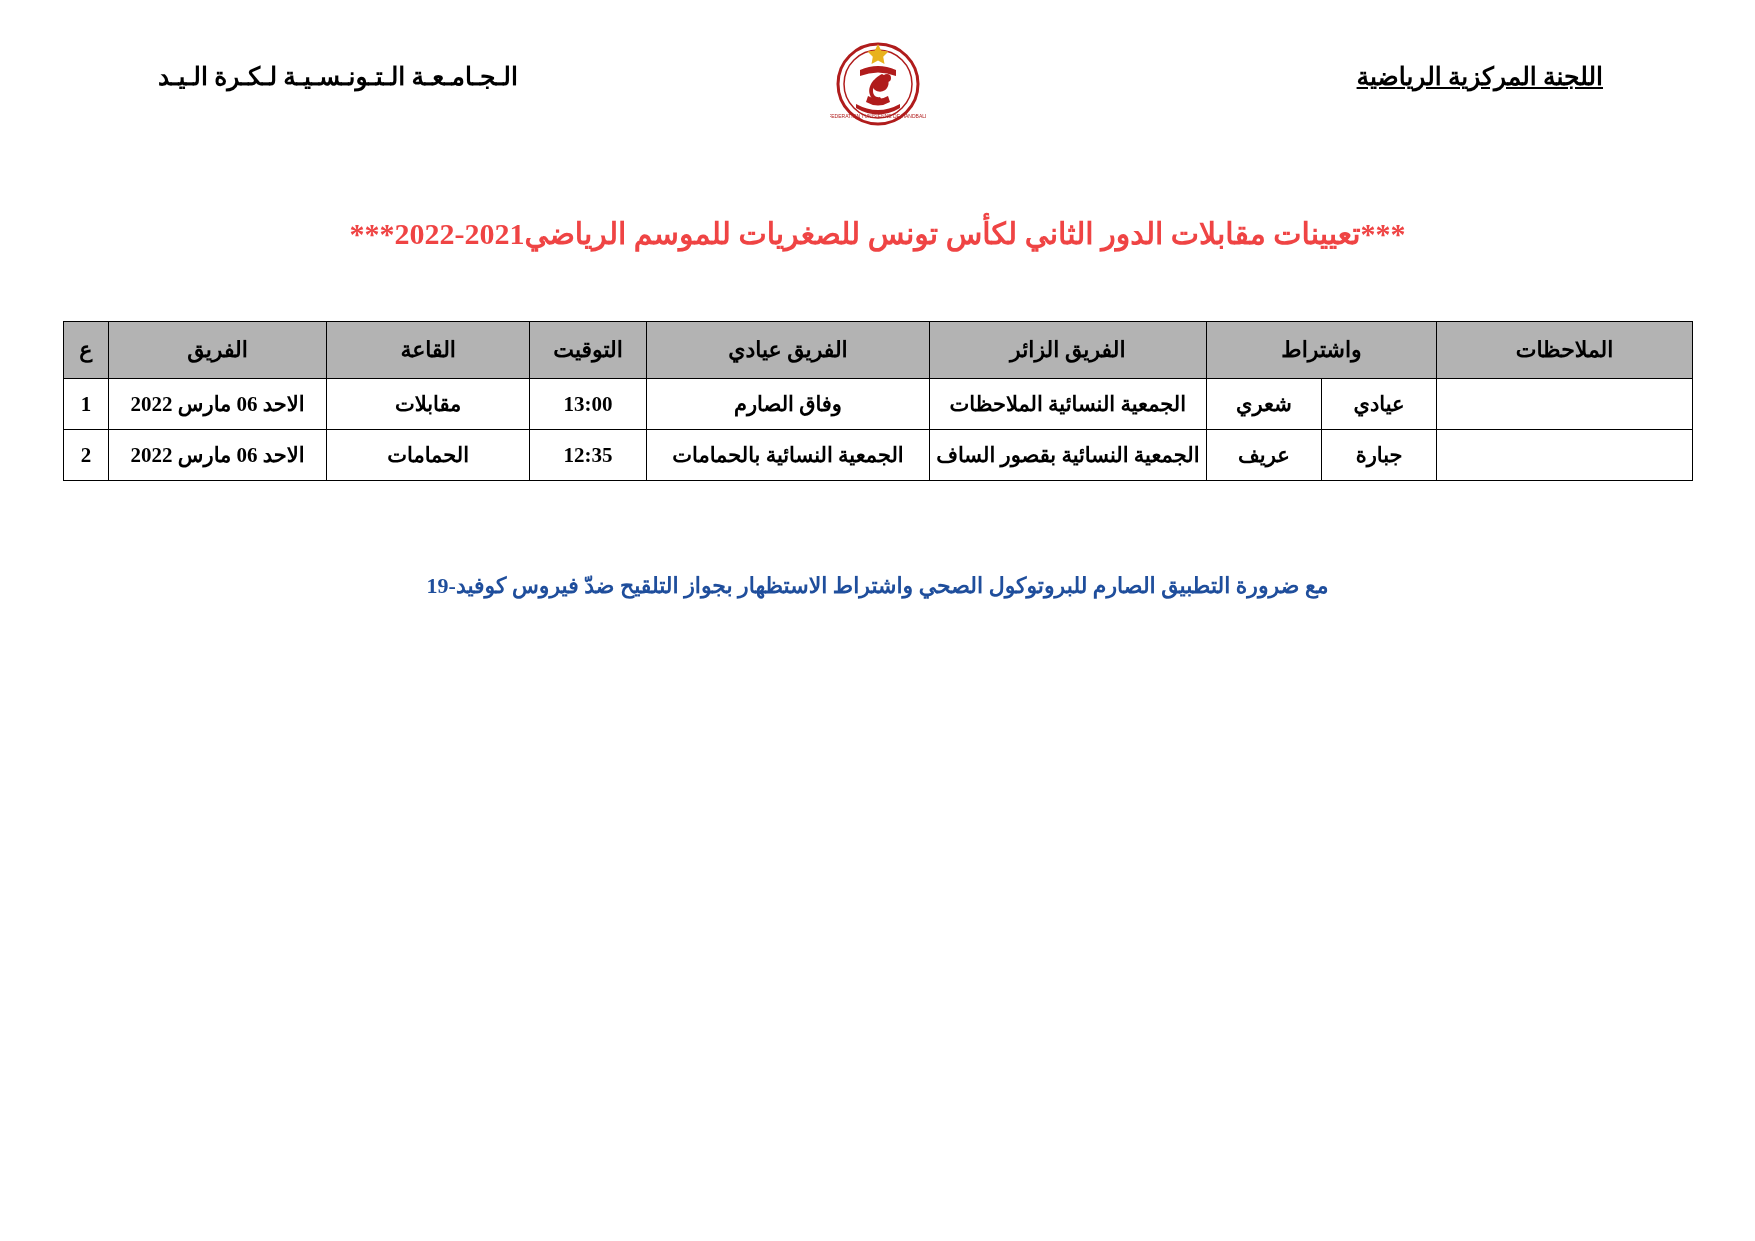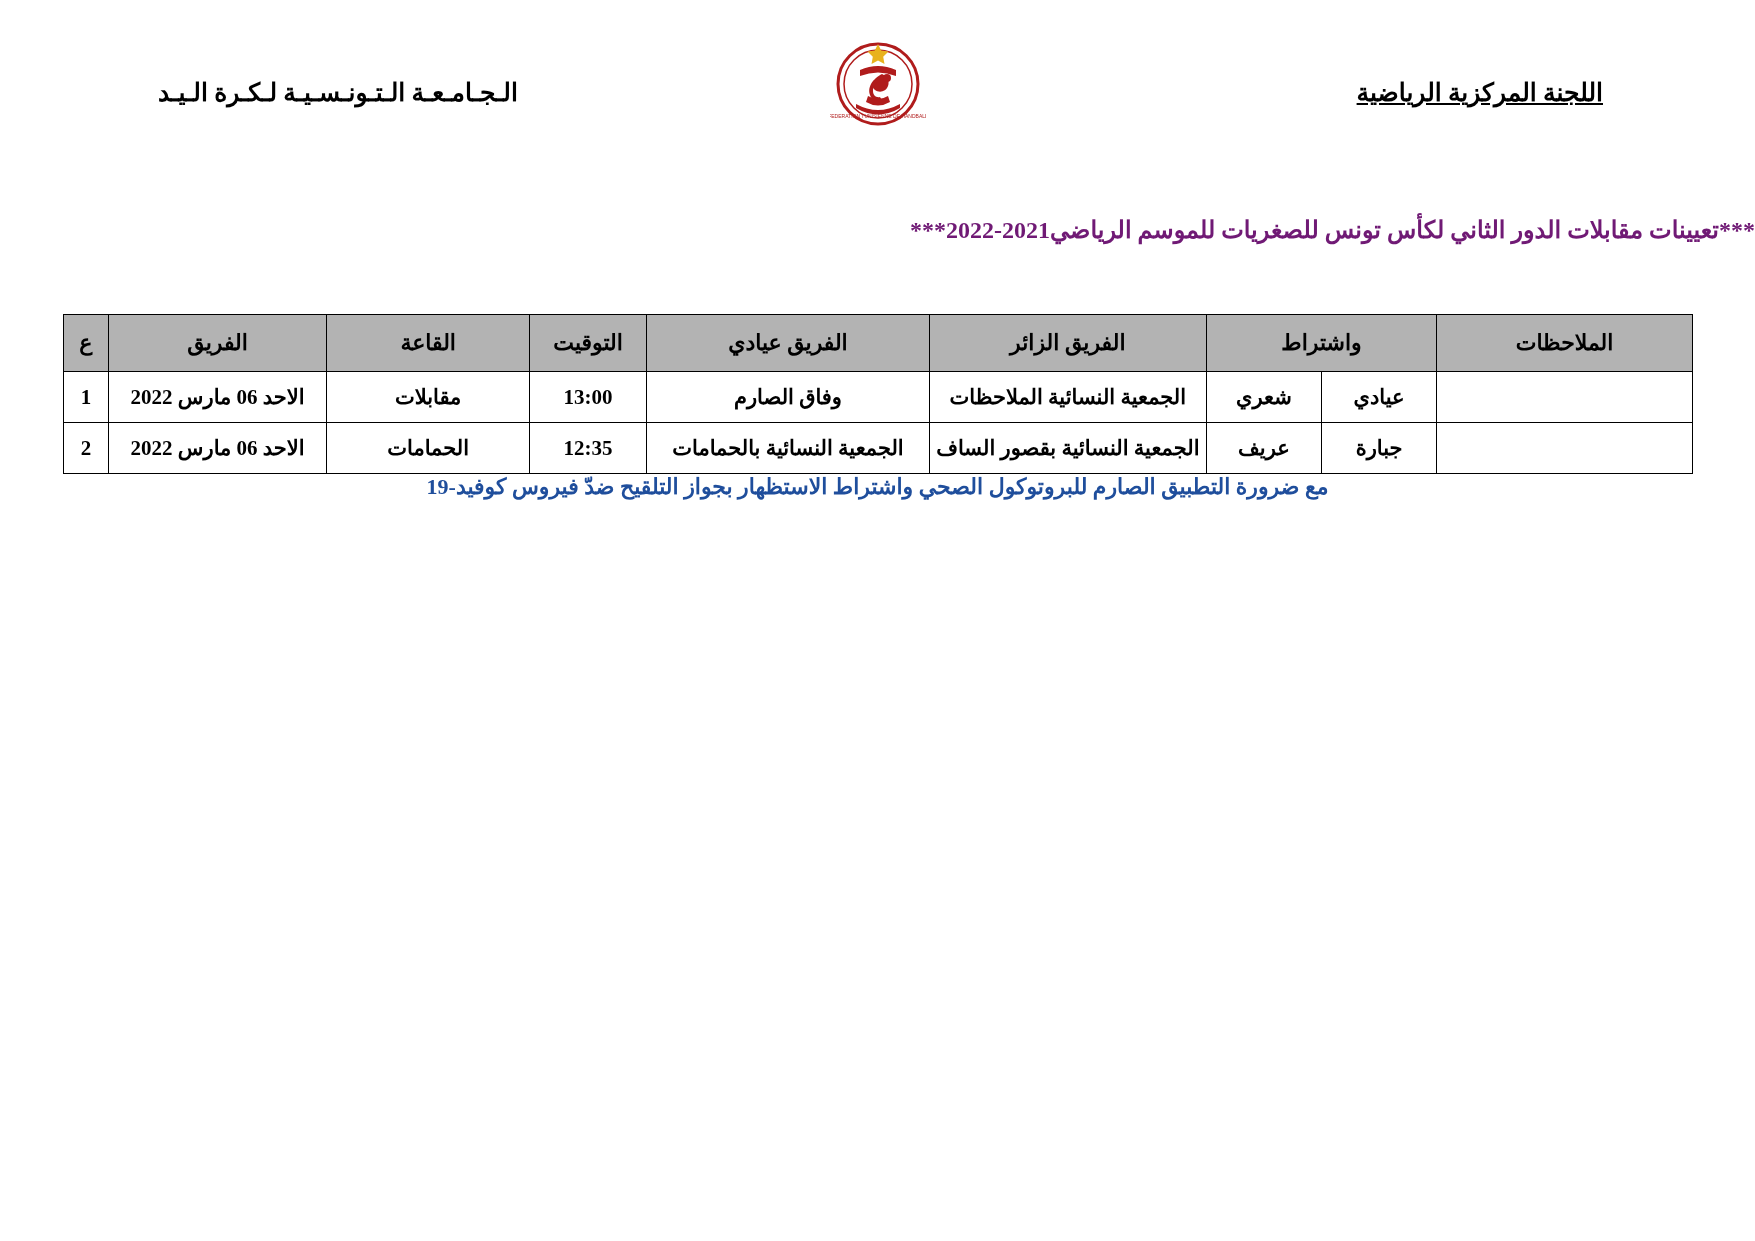--- a/index.html
+++ b/index.html
@@ -18,21 +18,21 @@
 
   
   .header {
     position: relative;
     height: 130px;
     margin-top: 34px;
   }
   .header-left-text,
   .header-right-text {
     position: absolute;
-    top: 44px;
+    top: 28px;
     font-size: 25px;
     font-weight: bold;
     white-space: nowrap;
     font-family: "Liberation Serif", "DejaVu Serif", serif;
   }
   .header-right-text {
     right: 152px;
     text-decoration: underline;
   }
   .header-left-text {
@@ -45,22 +45,23 @@
     transform: translateX(-50%);
     top: 0px;
     width: 96px;
     height: 96px;
   }
   .logo-wrap svg { display: block; }
 
   
   .doc-title {
     margin-top: 52px;
-    color: #701a75;
-    font-size: 24px;
+    text-align: center;
+    color: #ef4444;
+    font-size: 30px;
     font-weight: bold;
     letter-spacing: 0px;
     font-family: "Liberation Serif", "DejaVu Serif", serif;
   }
 
   
   .table-zone {
     margin-top: 70px;
     padding-right: 62px;
     padding-left: 62px;
@@ -98,20 +99,21 @@
   .col-host     { width: 265px; }
   .col-guest    { width: 260px; }
   .col-ref      { width: 108px; }
   .col-notes    { width: 240px; }
 
   td.cell-num   { font-size: 21px; }
   td.cell-date  { font-size: 21px; }
 
   
   .footer-note {
+    margin-top: 92px;
     text-align: center;
     color: #1f4e9c;
     font-size: 22px;
     font-weight: bold;
     font-family: "Liberation Serif", "DejaVu Serif", serif;
   }
 </style>
 </head>
 <body>
 

